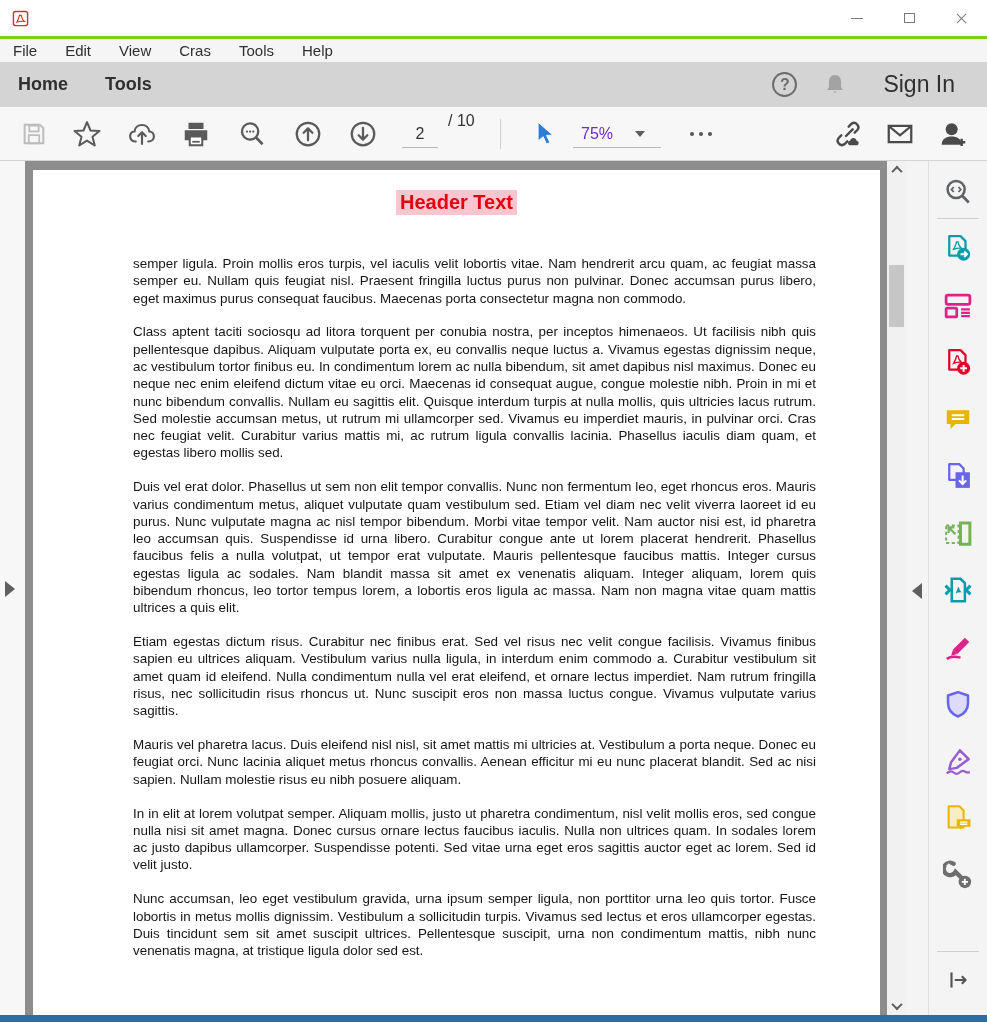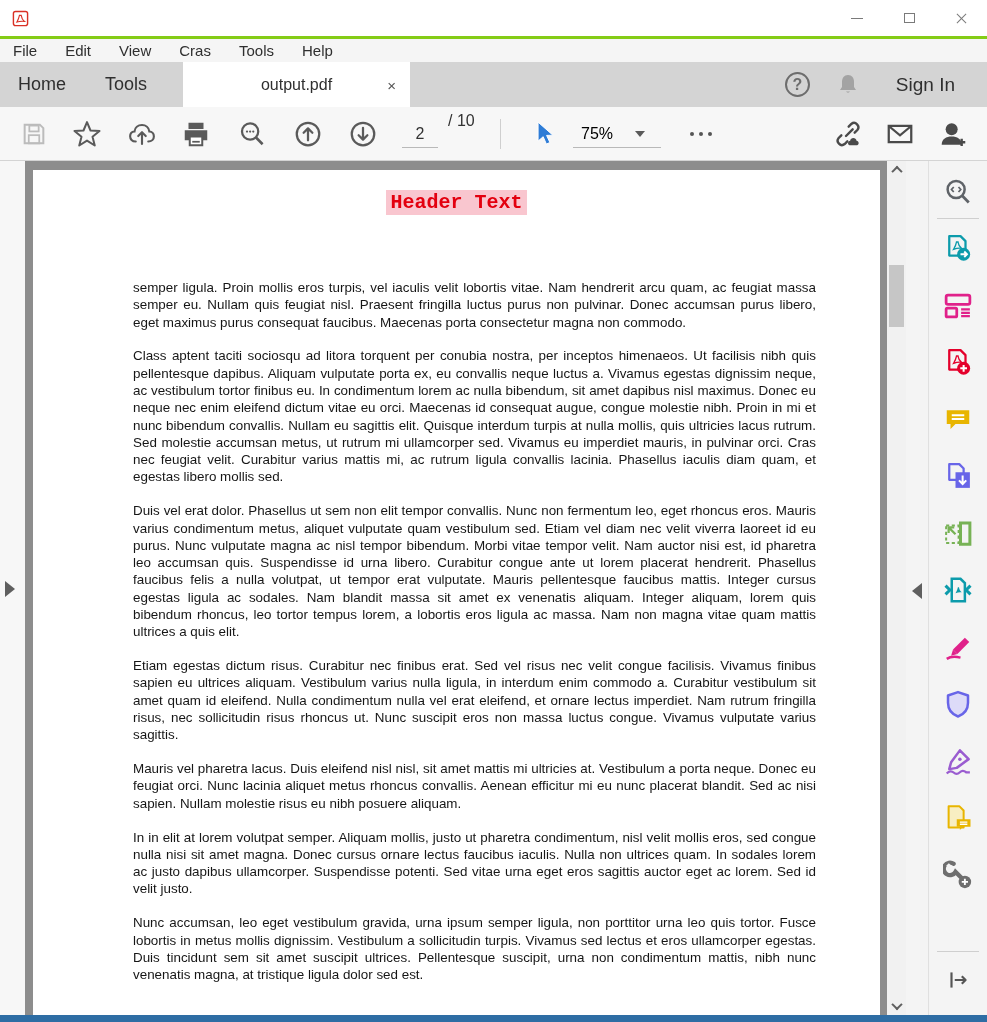--- a/index.html
+++ b/index.html
@@ -19,51 +19,51 @@
   .glyph-close::before { transform:rotate(45deg); }
   .glyph-close::after { transform:rotate(-45deg); }
 
   
   .menubar { position:absolute; left:0; top:36px; width:987px; height:26px; background:#f5f5f5; display:flex; align-items:center; border-top:3px solid #84cc16; }
   .menu-item { font-size:15px; color:#2f2f2f; padding:0 14px; height:100%; display:flex; align-items:center; }
   .menu-item:first-child { padding-left:13px; }
 
   
   .tabbar { position:absolute; left:0; top:62px; width:987px; height:45px; background:#d4d4d4; }
-  .tab-home, .tab-tools { position:absolute; top:0; height:45px; display:flex; align-items:center; font-size:18px; color:#2f2f2f; }
+  .tab-home, .tab-tools { position:absolute; top:0; height:45px; display:flex; align-items:center; font-size:18px; color:#2f2f2f;font-weight:bold; }
   .tab-home { left:18px; }
   .tab-tools { left:105px; }
   .tab-doc { position:absolute; left:183px; top:0; width:227px; height:45px; background:#fff; display:flex; align-items:center; justify-content:center; font-size:16px; color:#2f2f2f; }
   .tab-doc .tab-close { position:absolute; right:14px; top:50%; transform:translateY(-50%); font-size:15px; color:#555; line-height:1; }
   .tabbar-right { position:absolute; right:0; top:0; height:45px; display:flex; align-items:center; }
   .qcircle { width:25px; height:25px; border:2px solid #6d6d6d; border-radius:50%; color:#6d6d6d; font-size:16px; font-weight:bold; display:flex; align-items:center; justify-content:center; }
   .bell { margin-left:26px; }
-  .signin { margin-left:36px; margin-right:32px; font-size:19px; color:#2f2f2f; }
+  .signin { margin-left:36px; margin-right:32px; font-size:23px; color:#2f2f2f; }
 
   
   .toolbar { position:absolute; left:0; top:107px; width:987px; height:54px; background:#f7f7f7; border-bottom:1px solid #d4d4d4; }
   .tb-btn { position:absolute; top:0; height:54px; display:flex; align-items:center; justify-content:center; }
   .tb-sep { position:absolute; top:12px; width:1px; height:30px; background:#cfcfcf; }
   .page-box { position:absolute; left:402px; top:13px; width:36px; height:28px; border-bottom:1px solid #b9b9b9; text-align:center; font-size:16px; color:#333; line-height:28px; }
   .page-total { position:absolute; left:448px; top:0; height:28px; line-height:28px; font-size:16px; color:#333; }
   .zoom-box { position:absolute; left:573px; top:13px; width:88px; height:28px; border-bottom:1px solid #b9b9b9; display:flex; align-items:center; }
-  .zoom-box .zoom-val { font-size:16px; color:#000000; margin-left:8px; }
+  .zoom-box .zoom-val { font-size:16px; color:#6d28d9; margin-left:8px; }
   .caret-down { width:0; height:0; border-left:5px solid transparent; border-right:5px solid transparent; border-top:6px solid #5a5a5a; margin-left:22px; }
   .dots { display:flex; gap:5px; }
   .dots i { width:4px; height:4px; border-radius:50%; background:#555; }
 
   
   .workspace { position:absolute; left:0; top:161px; width:987px; height:861px; }
   .left-strip { position:absolute; left:0; top:0; width:25px; height:861px; background:#f7f7f7; }
   .panel-handle-left { position:absolute; left:5px; top:420px; width:0; height:0; border-top:8px solid transparent; border-bottom:8px solid transparent; border-left:10px solid #5f5f5f; }
   .doc-area { position:absolute; left:25px; top:0; width:862px; height:861px; background:#8d8d8d; overflow:hidden; }
   .page { position:absolute; left:8px; top:9px; width:847px; height:880px; background:#fff; }
-  .doc-header-wrap { margin-top:20px; text-align:center;font-family:Liberation Mono, monospace; }
+  .doc-header-wrap { margin-top:20px; text-align:center; }
   .doc-header { display:inline-block; background:#f9c6cf; color:#e3000f; font-size:20px; font-weight:bold; padding:1px 4px; }
-  .paragraphs { margin-top:64px; padding:0 64px 0 100px; }
+  .paragraphs { margin-top:40px; padding:0 64px 0 100px; }
   .paragraphs p { font-size:13.4px; line-height:17.3px; color:#161616; text-align:justify; margin:0 0 16.5px 0; }
 
   
   .v-scroll { position:absolute; left:887px; top:0; width:19px; height:854px; background:#f1f1f1; }
   .scroll-up, .scroll-down { position:absolute; left:0; width:19px; height:18px; display:flex; align-items:center; justify-content:center; }
   .scroll-up { top:0; } .scroll-down { bottom:0; }
   .chev { width:8px; height:8px; border-left:2px solid #5f5f5f; border-top:2px solid #5f5f5f; }
   .chev-up { transform:rotate(45deg) translate(1px,1px); }
   .chev-down { transform:rotate(225deg) translate(1px,1px); }
   .scroll-thumb { position:absolute; left:2px; top:104px; width:15px; height:62px; background:#c6c6c6; }
@@ -107,24 +107,20 @@
   <span class="menu-item">Edit</span>
   <span class="menu-item">View</span>
   <span class="menu-item">Cras</span>
   <span class="menu-item">Tools</span>
   <span class="menu-item">Help</span>
 </div>
 
 <div class="tabbar">
   <span class="tab-home">Home</span>
   <span class="tab-tools">Tools</span>
-  <div class="tab-doc">
-    <span>output.pdf</span>
-    <span class="tab-close">×</span>
-  </div>
   <div class="tabbar-right">
     <span class="qcircle">?</span>
     <svg class="bell" width="24" height="26" viewBox="0 0 24 26">
       <path d="M12 3 C8 3 6 6 6 10 L6 15 L4 18 L20 18 L18 15 L18 10 C18 6 16 3 12 3 Z" fill="#a3a3a3"></path>
       <path d="M10 19.5 a2.3 2.3 0 0 0 4 0 Z" fill="#a3a3a3"></path>
     </svg>
     <span class="signin">Sign In</span>
   </div>
 </div>
 

